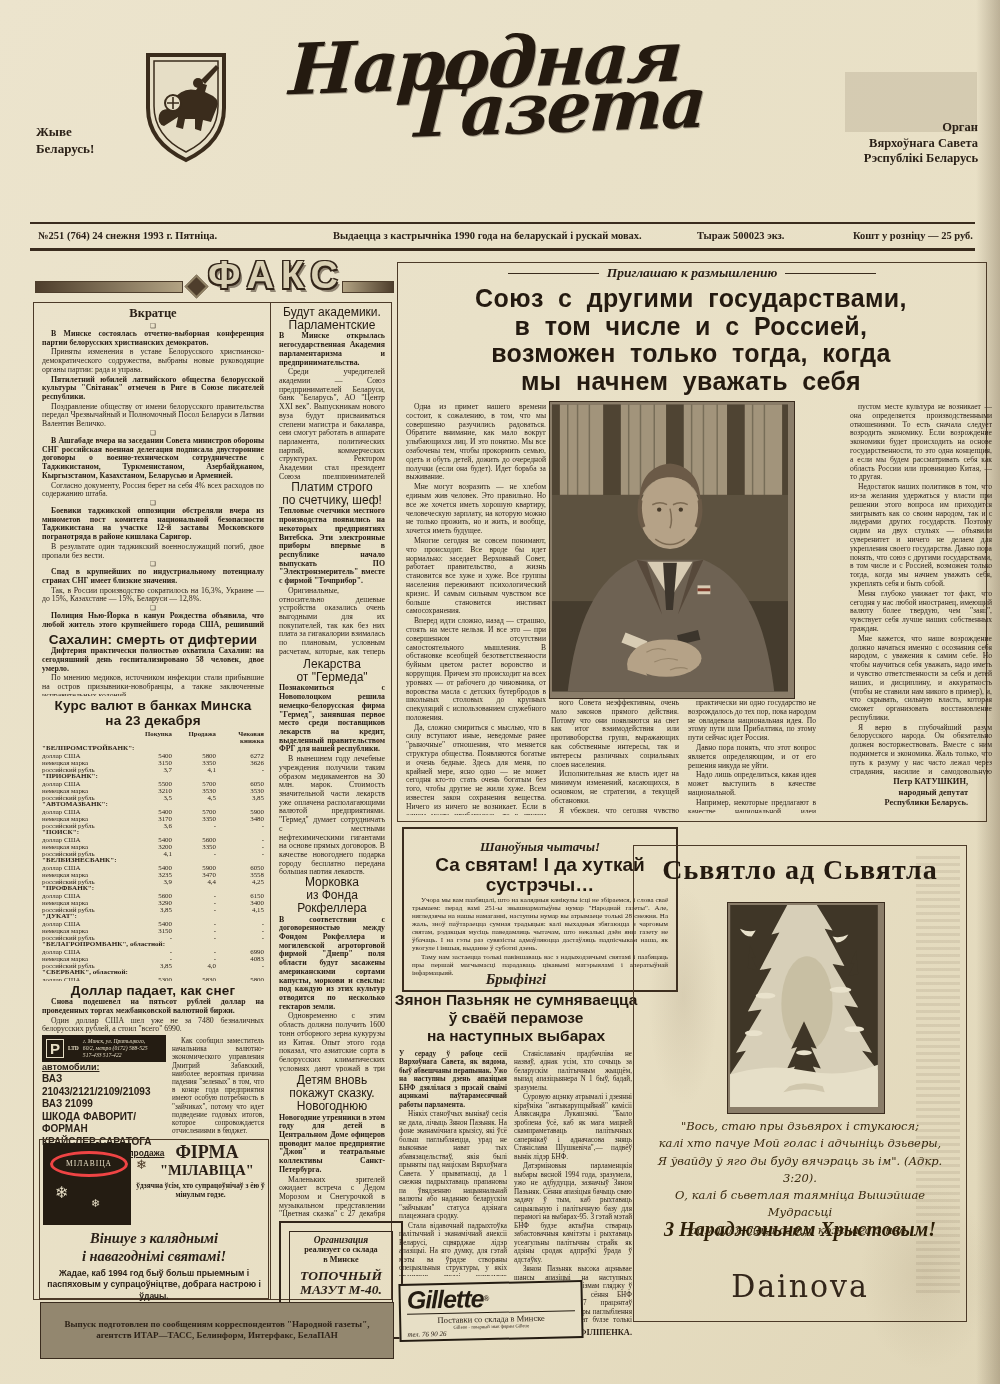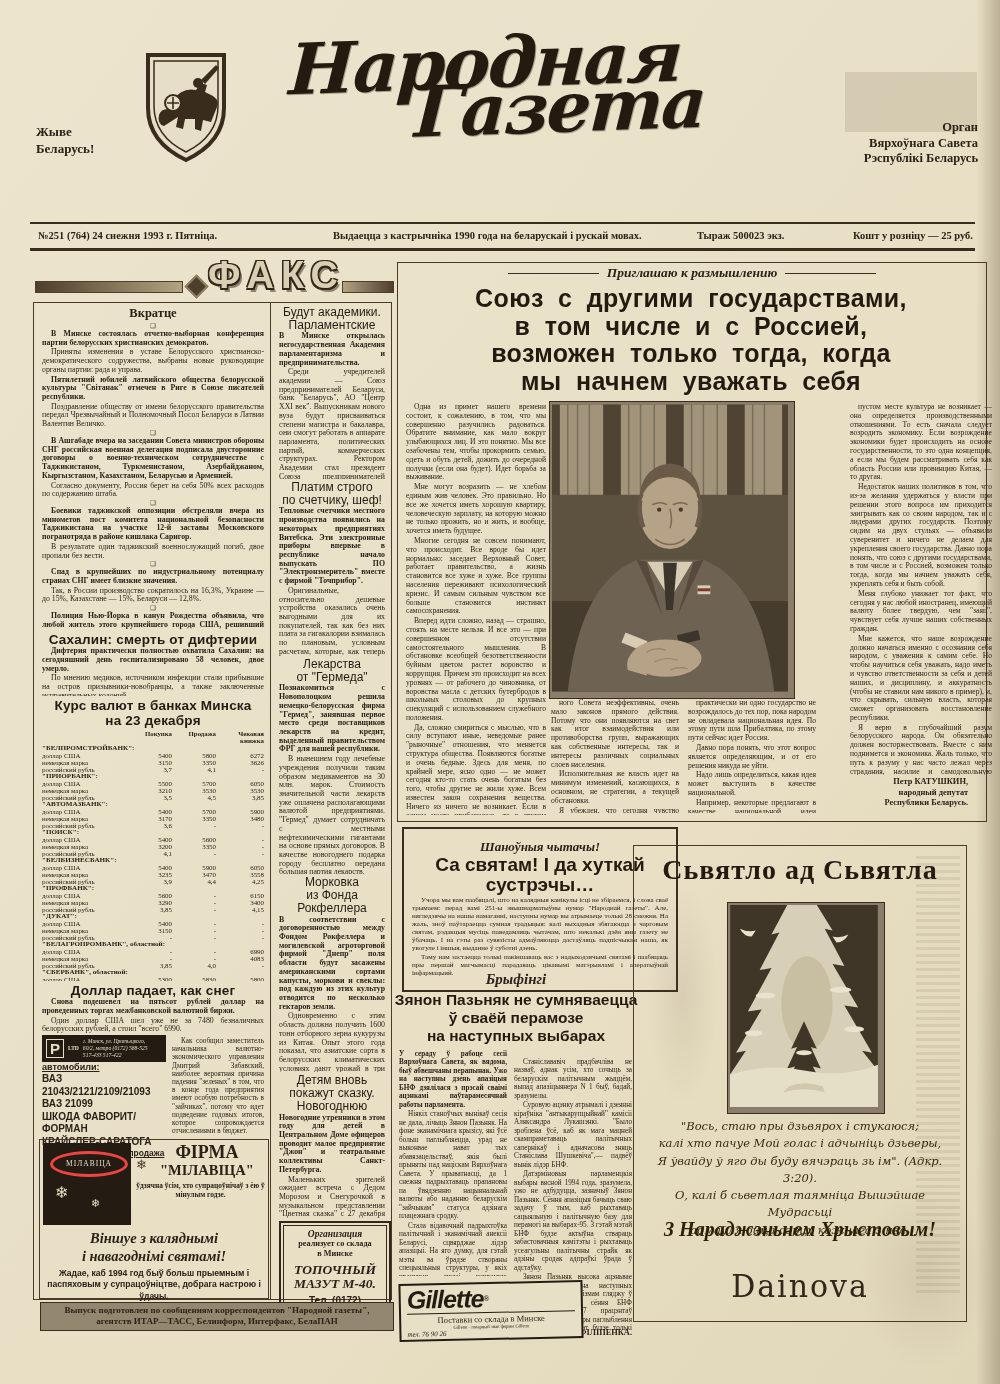--- a/index.html
+++ b/index.html
@@ -50,21 +50,21 @@
   .u{text-decoration:underline}
   
   .milbox{border:1px solid #4c3a28;padding:3px}
   .millogo{background:#241c12;color:#e6ddc4;position:relative}
   .miloval{border:3px solid #ef4444;border-radius:50%;font-size:7.5px;letter-spacing:1px;text-align:center;line-height:20px}
   .firm1{font-size:18px;font-weight:bold;text-align:center;line-height:1.05}
   .firm2{font-size:14.5px;font-weight:bold;text-align:center}
   .greet{font-size:14.5px;font-weight:bold;font-style:italic;text-align:center;line-height:1.25}
   .wish{font-family:"Liberation Sans",sans-serif;font-weight:700;font-size:8.6px;text-align:center;line-height:1.3}
   
-  .banner{background:#93876f;border:1px solid #3a2c1e;color:#2e2318;font-weight:bold;font-size:9px;text-align:center;line-height:1.25;padding:2px 6px}
+  .banner{background:#93876f;border:1px solid #3a2c1e;color:#2e2318;font-weight:bold;font-size:9px;text-align:center;line-height:1.25;padding:16px 6px}
   
   .featbox{border:1.5px solid #4c3a28}
   .kick{display:flex;align-items:center;gap:8px}
   .kick .kline{flex:1;height:1px;background:#3a2c1e}
   .kick .ktext{font-weight:bold;font-style:italic;font-size:13.5px;white-space:nowrap}
   .hl{font-family:"Liberation Sans",sans-serif;font-weight:800;font-size:25px;word-spacing:7px;letter-spacing:.4px;line-height:1.1;text-align:center;color:#241a10}
   .art{font-size:7.6px;line-height:1.16;text-align:justify}
   .art .tp{text-indent:8px}
   .photo-frame{border:1px solid #3a2c1e;background:#8a7d69;padding:2px}
   .feat-sig{font-size:8.4px;font-weight:bold;text-align:right;line-height:1.25}
@@ -84,21 +84,21 @@
   .giltiny{font-size:4.6px;text-align:center}
   .gilphone{font-size:7px;font-style:italic}
   
   .svbox{border:1.5px solid #4c3a28}
   .svtitle{font-size:28px;font-weight:bold;text-align:center;letter-spacing:1px;color:#241a10}
   .svquote{font-family:"DejaVu Serif",serif;font-style:italic;font-size:11.5px;line-height:1.5;text-align:center;color:#38290f}
   .svgreet{font-family:Liberation Serif, serif;font-style:italic;font-weight:bold;font-size:20px;text-align:center;color:#2e2008}
   .svbrand{font-family:"DejaVu Serif",serif;font-size:30px;letter-spacing:2px;text-align:center;color:#33261a;transform:scaleY(1.08)}
   .ghost{pointer-events:none}
   
-  .mazout{border:2px solid #33261a;padding:2px}
+  .mazout{border:2px solid #33261a;padding:8px}
   .mazin{border:1px solid #33261a;text-align:center;padding:3px 2px}
   .mz1{font-size:9.5px;font-weight:bold;font-style:italic}
   .mz2{font-size:8.2px;font-weight:bold;line-height:1.25}
   .mzprod{font-size:13.5px;font-weight:bold;font-style:italic;line-height:1.1;margin:3px 0}
   .mztel{font-family:"Liberation Sans",sans-serif;font-weight:800;font-size:10px;line-height:1.2;margin-top:3px}
 </style>
 </head>
 <body>
 
 <div class="page">
@@ -166,21 +166,21 @@
 
           <div>
 
             <p class="tp lead">Пятилетний юбилей латвийского общества белорусской культуры "Світанак" отмечен в Риге в Союзе писателей республики.</p>
             <p class="tp auto">Поздравление обществу от имени белорусского правительства передал Чрезвычайный и Полномочный Посол Беларуси в Латвии Валентин Величко.</p>
           </div>
 
           <div>
             <div class="brief-divider auto">❏</div>
             <p class="tp lead">В Ашгабаде вчера на заседании Совета министров обороны СНГ российская военная делегация подписала двусторонние договоры о военно-техническом сотрудничестве с Таджикистаном, Туркменистаном, Азербайджаном, Кыргызстаном, Казахстаном, Беларусью и Арменией.</p>
-            <p class="tp auto">Согласно документу, Россия берет на себя 50% всех расходов по содержанию штаба.</p>
+            <p class="tp auto">Согласно документу, Россия берет на себя 4% всех расходов по содержанию штаба.</p>
           </div>
 
           <div>
             <div class="brief-divider auto">❏</div>
             <p class="tp lead">Боевики таджикской оппозиции обстреляли вчера из минометов пост комитета национальной безопасности Таджикистана на участке 12-й заставы Московского погранотряда в районе кишлака Саригор.</p>
             <p class="tp auto">В результате один таджикский военнослужащий погиб, двое пропали без вести.</p>
           </div>
 
           <div>
             <div class="brief-divider auto">❏</div>
@@ -687,21 +687,21 @@
       <div class="brif-title">на наступных выбарах</div>
     </div>
   <div class="abs brif clip" style="left:399px;top:1050px;width:108px;height:226px;">
     <p class="tp lead" style="text-indent:0">У сераду ў рабоце сесіі Вярхоўнага Савета, як вядома, быў абвешчаны перапынак. Ужо на наступны дзень апазіцыя БНФ дзялілася з прэсай сваімі ацэнкамі паўтарамесячнай работы парламента.</p>
     <div>
 
     <p class="tp">Ніякіх станоўчых вынікаў сесія не дала, лічыць Зянон Пазьняк. На фоне эканамічнага крызісу, які ўсё больш паглыбляецца, урад не выконвае нават тых абавязацельстваў, якія былі прыняты пад націскам Вярхоўнага Савета. У прыватнасці, да 1 снежня падрыхтаваць прапановы па ўвядзенню нацыянальнай валюты або наданню беларускім "зайчыкам" статуса адзінага плацежнага сродку.</p>
         <p class="tp">Стала відавочнай падрыхтоўка палітычнай і эканамічнай анексіі Беларусі, сцвярджае лідэр апазіцыі. На яго думку, для гэтай мэты ва ўрадзе створаны спецыяльныя структуры, у якіх працуюць людзі, напрамую звязаныя з расійскімі спецслужбамі. Канкрэтных імён Зянон</p>
       </div>
   </div>
-  <div class="abs brif clip" style="left:514px;top:1050px;width:118px;height:272px;margin-top:8px;">
+  <div class="abs brif clip" style="left:514px;top:1050px;width:118px;height:272px;">
 
   <p class="tp">Станіслававіч прадбачліва не назваў, аднак усім, хто сочыць за беларускім палітычным жыццём, выпад апазіцыянера N 1 быў, бадай, зразумелы.</p>
       <p class="tp">Суровую ацэнку атрымалі і дзеянні кіраўніка "антыкарупцыйнай" камісіі Аляксандра Лукашэнкі. "Было зроблена ўсё, каб як мага мацней скампраметаваць палітычных сапернікаў і адначасова зняць Станіслава Шушкевіча",— падвёў вынік лідэр БНФ.</p>
       <p class="tp">Датэрміновыя парламенцкія выбары вясной 1994 года, зразумела, ужо не адбудуцца, зазначыў Зянон Пазьняк. Сёння апазіцыя бачыць сваю задачу ў тым, каб рыхтаваць сацыяльную і палітычную базу для перамогі на выбарах-95. З гэтай мэтай БНФ будзе актыўна ствараць забастовачныя камітэты і рыхтаваць усеагульны палітычны страйк як адзіны сродак адпраўкі ўрада ў адстаўку.</p>
       <p class="tp">Зянон Пазьняк высока ацэньвае шансы апазіцыі на наступных выбарах: "Я з аптымізмам гляджу ў будучыню — ужо сёння БНФ падтрымліваюць 37 працэнтаў выбаршчыкаў, а па меры паглыблення крызісу наш электарат будзе толькі павялічвацца".</p>
     </div>
   <div class="abs sig" style="left:514px;top:1327px;width:118px;font-size:8.4px;">Ігар ФІЛІПЕНКА.</div>
 
   <div class="abs gil" style="left:399px;top:1282px;width:168px;">
     <div><span class="gilword">Gillette</span><sup style="font-size:8px;font-weight:bold">®</sup></div>

